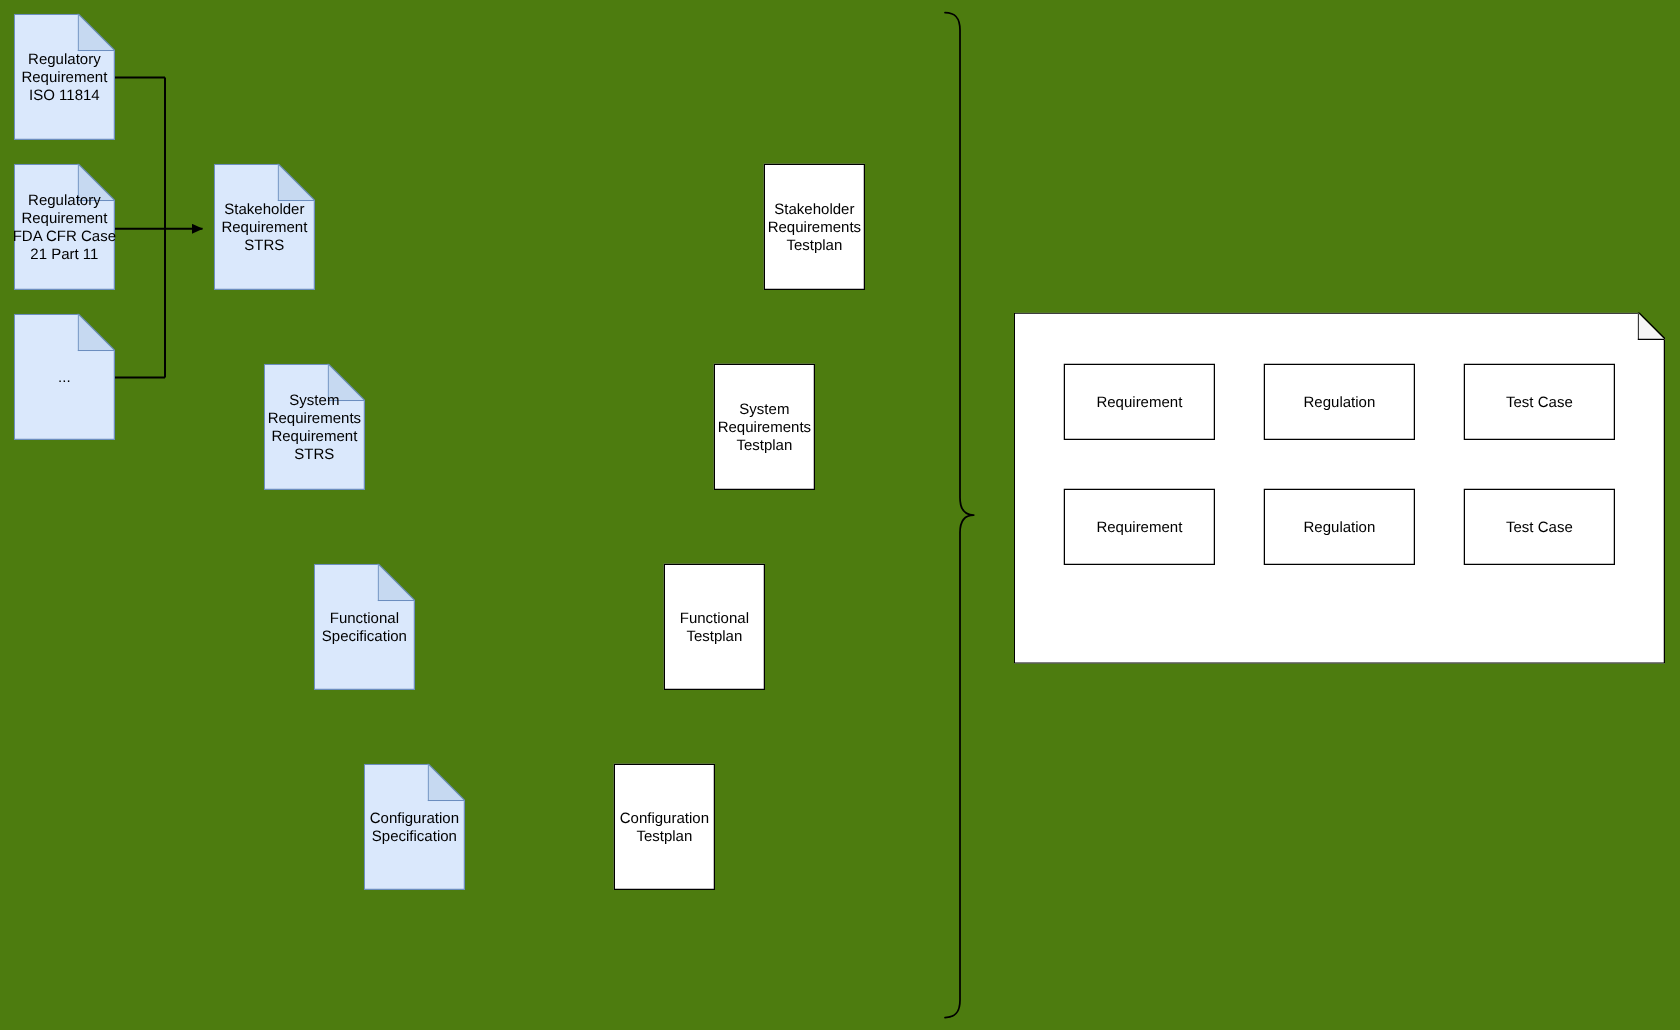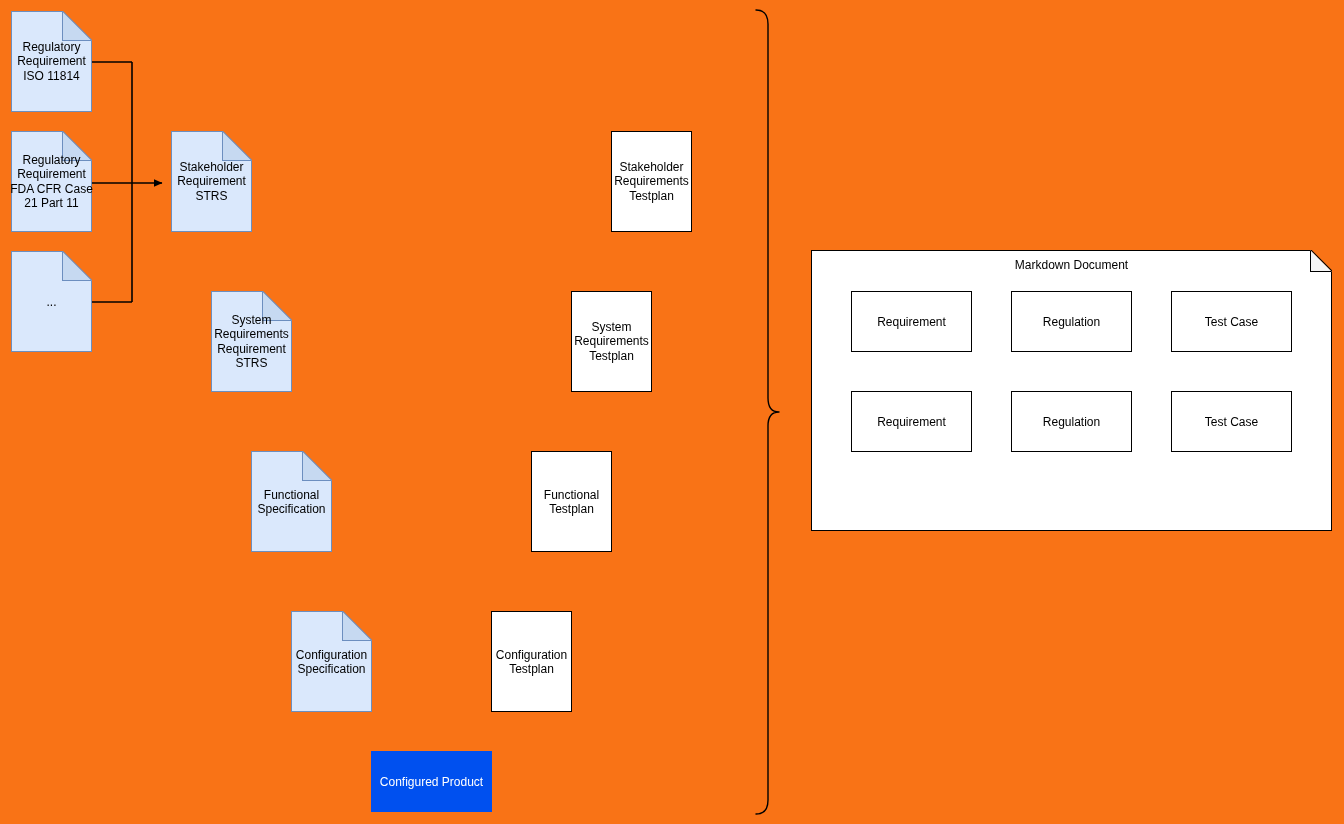--- a/index.html
+++ b/index.html
@@ -8,21 +8,21 @@
     background: #ffffff;
   }
   body {
     font-family: "Liberation Sans", sans-serif;
     -webkit-font-smoothing: antialiased;
   }
   #canvas {
     position: relative;
     width: 1344px;
     height: 824px;
-    background: #f97316;
+    background: #4d7c0f;
     overflow: hidden;
   }
 
   
   .node-label {
     position: absolute;
     left: 50%;
     top: 50%;
     transform: translate(-50%, -50%);
     text-align: center;
@@ -288,29 +288,25 @@
     </div>
   </div>
 
   <div class="box" style="left:491px; top:611px; width:81px; height:101px;">
     <div class="node-label">
       <span>Configuration</span><br>
       <span>Testplan</span>
     </div>
   </div>
 
-  <div class="solid-box" style="left:371px; top:751px; width:121px; height:61px; background:#0050ef;">
-    <div class="node-label">Configured Product</div>
-  </div>
 
   <div class="md-container" style="left:811px; top:250px; width:521px; height:281px;">
     <div class="md-body"></div>
     <div class="md-fold"></div>
     <div class="md-fold-edge"></div>
-    <div class="md-title">Markdown Document</div>
 
     <div class="box" style="left:40px; top:41px; width:121px; height:61px;">
       <div class="node-label">Requirement</div>
     </div>
     <div class="box" style="left:200px; top:41px; width:121px; height:61px;">
       <div class="node-label">Regulation</div>
     </div>
     <div class="box" style="left:360px; top:41px; width:121px; height:61px;">
       <div class="node-label">Test Case</div>
     </div>

